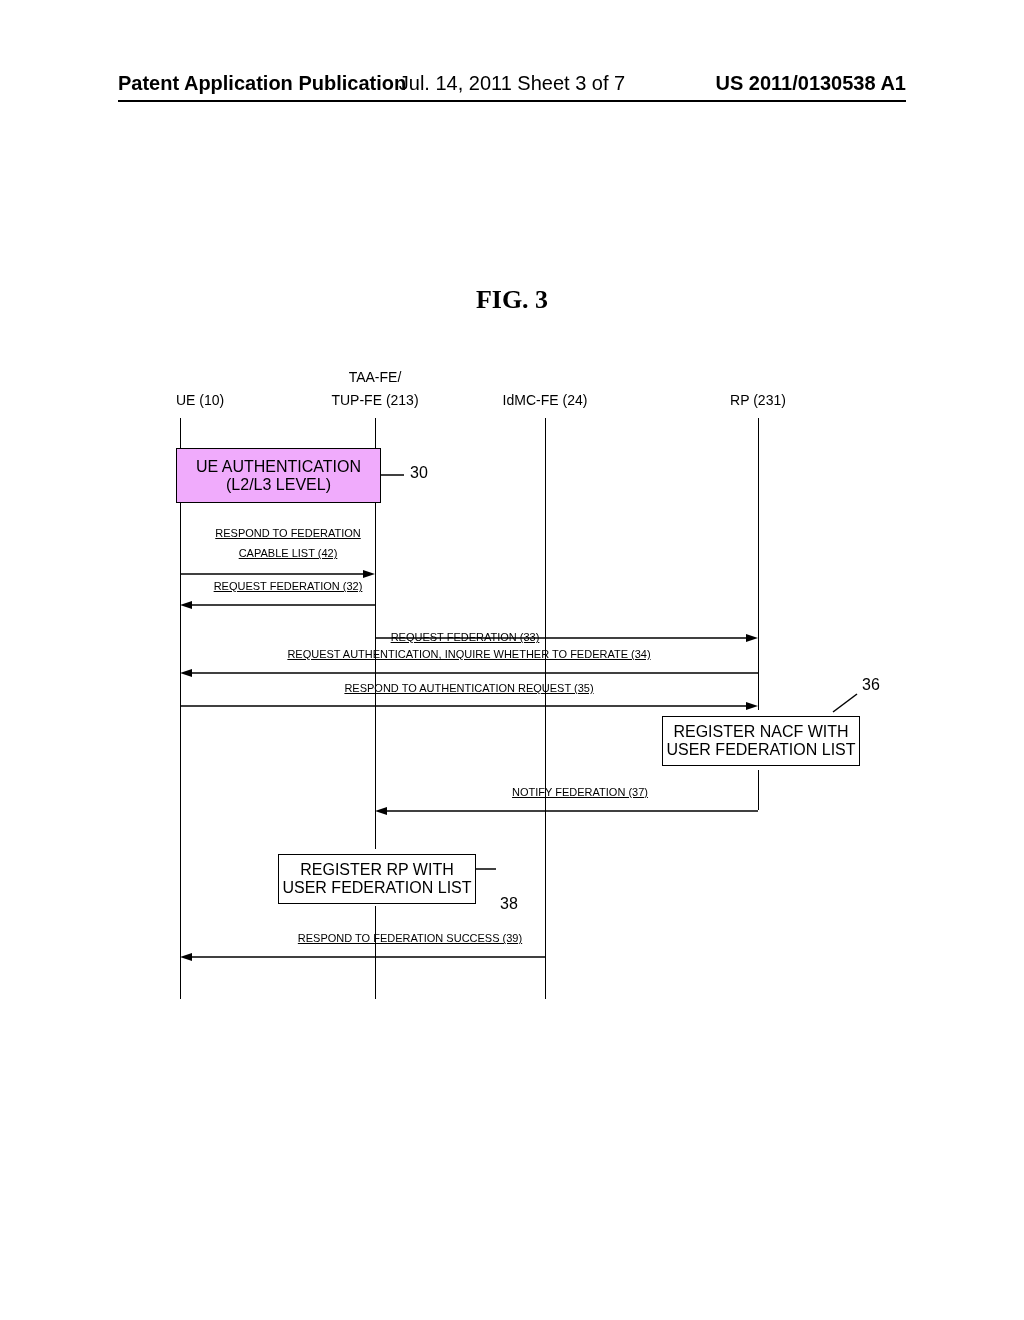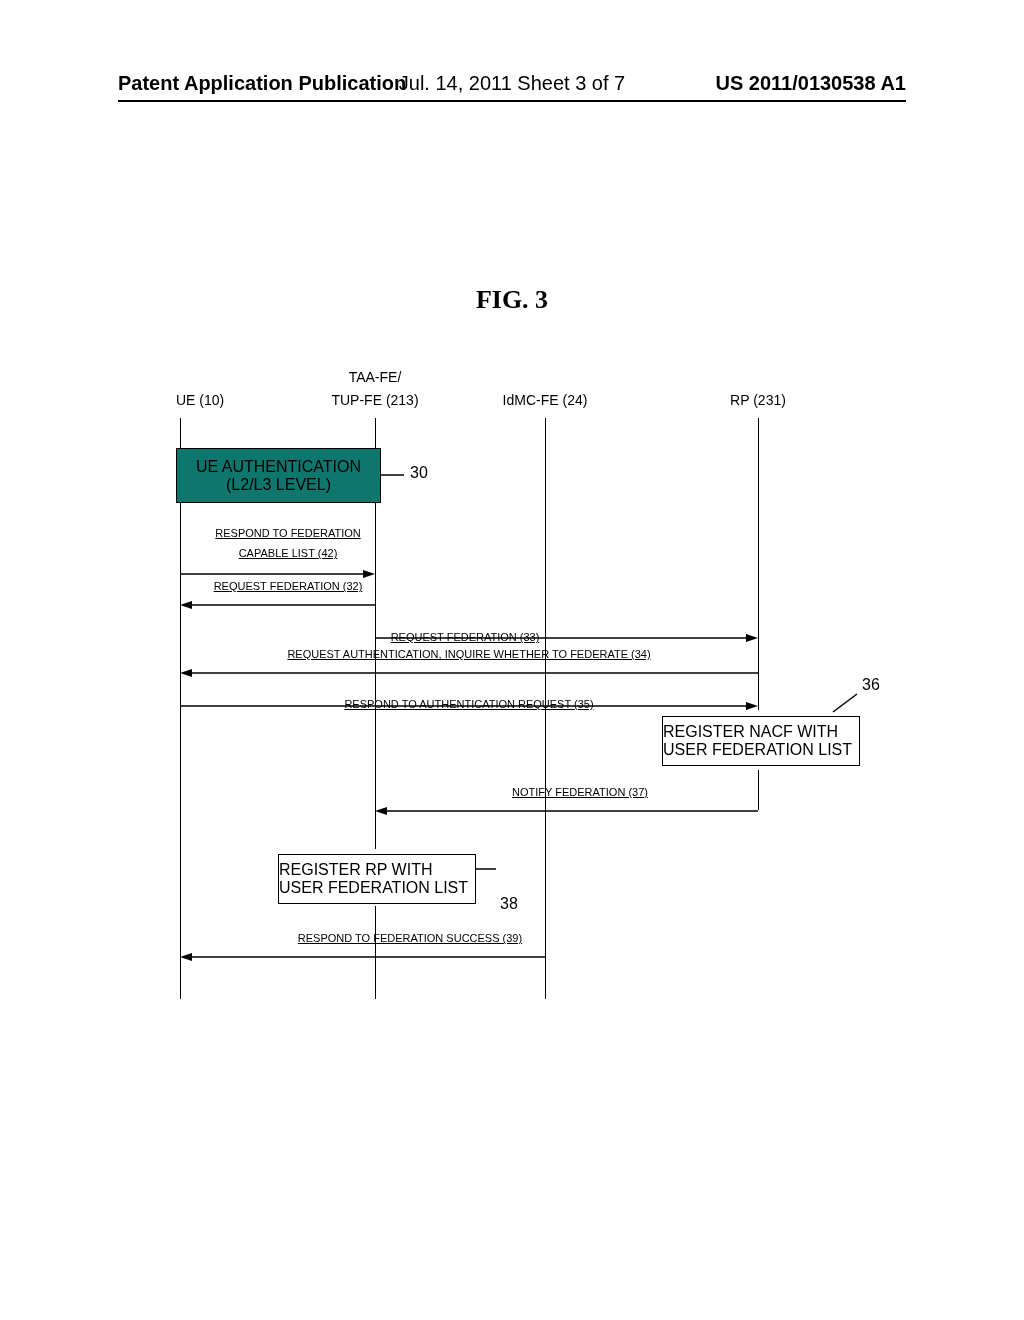--- a/index.html
+++ b/index.html
@@ -76,32 +76,32 @@
   }
   .boxline {
     position: absolute;
     border: 1.5px solid #000;
     font-size: 16px;
     text-align: center;
     display: flex;
     flex-direction: column;
     justify-content: center;
     align-items: center;
-    background: #0f766e;
+    background: #f0abfc;
     z-index: 3;
   }
   .smallbox {
     position: absolute;
     border: 1.5px solid #000;
     font-size: 16px;
     text-align: center;
     display: flex;
     flex-direction: column;
     justify-content: center;
-    align-items: flex-start;
+    align-items: center;
     background: #fff;
     z-index: 3;
   }
   .msg-text {
     position: absolute;
     font-size: 11px;
     transform: translateX(-50%);
     white-space: nowrap;
     z-index: 2;
     text-decoration: underline;
@@ -177,21 +177,21 @@
     <line x1="0" y1="5" x2="376" y2="5" stroke="#000" stroke-width="1.5"></line>
     <polygon points="383,5 371,1 371,9" fill="#000"></polygon>
   </svg>
 
   <div class="msg-text" style="left:469px; top:648px;">REQUEST AUTHENTICATION, INQUIRE WHETHER TO FEDERATE (34)</div>
   <svg class="arrow" style="left:180px; top:668px;" width="579" height="10">
     <line x1="578" y1="5" x2="8" y2="5" stroke="#000" stroke-width="1.5"></line>
     <polygon points="0,5 12,1 12,9" fill="#000"></polygon>
   </svg>
 
-  <div class="msg-text" style="left:469px; top:698px;">RESPOND TO AUTHENTICATION REQUEST (35)</div>
+  <div class="msg-text" style="left:469px; top:682px;">RESPOND TO AUTHENTICATION REQUEST (35)</div>
   <svg class="arrow" style="left:180px; top:701px;" width="579" height="10">
     <line x1="0" y1="5" x2="570" y2="5" stroke="#000" stroke-width="1.5"></line>
     <polygon points="578,5 566,1 566,9" fill="#000"></polygon>
   </svg>
 
   <svg class="arrow" style="left:833px; top:692px;" width="30" height="22">
     <line x1="0" y1="20" x2="24" y2="2" stroke="#000" stroke-width="1.5"></line>
   </svg>
   <div class="callout" style="left:862px; top:676px;">36</div>
 

